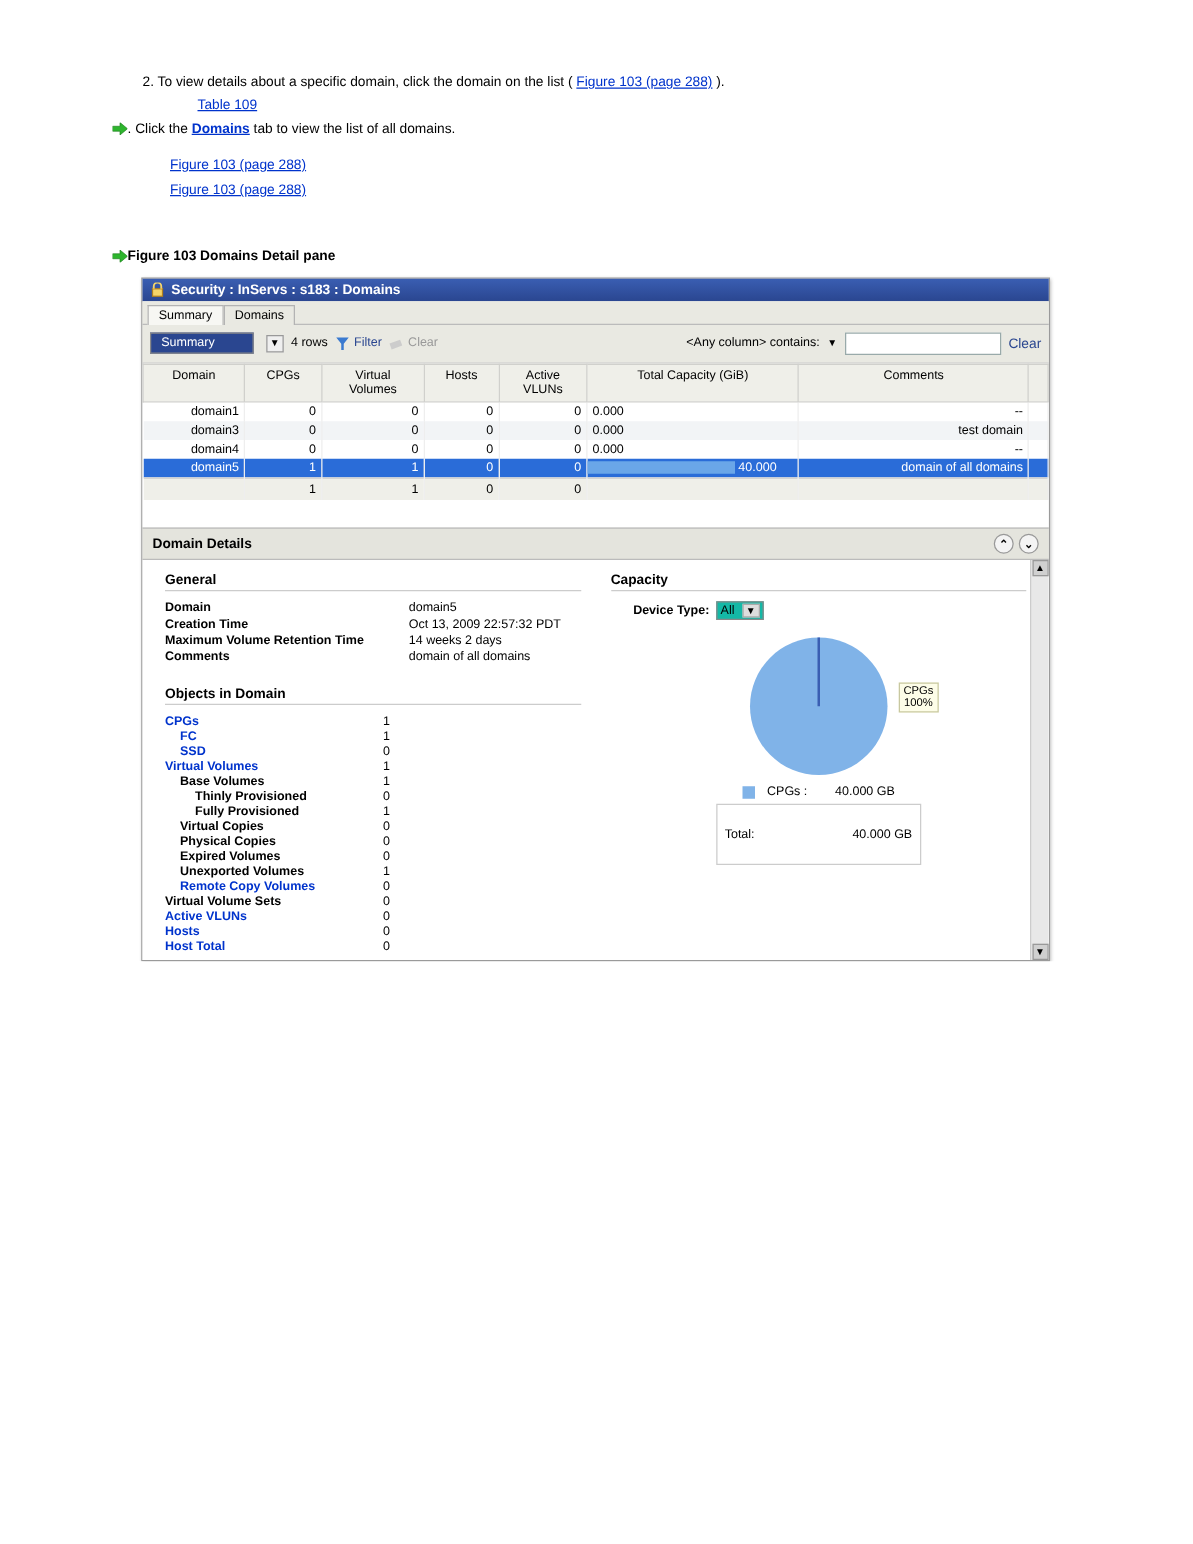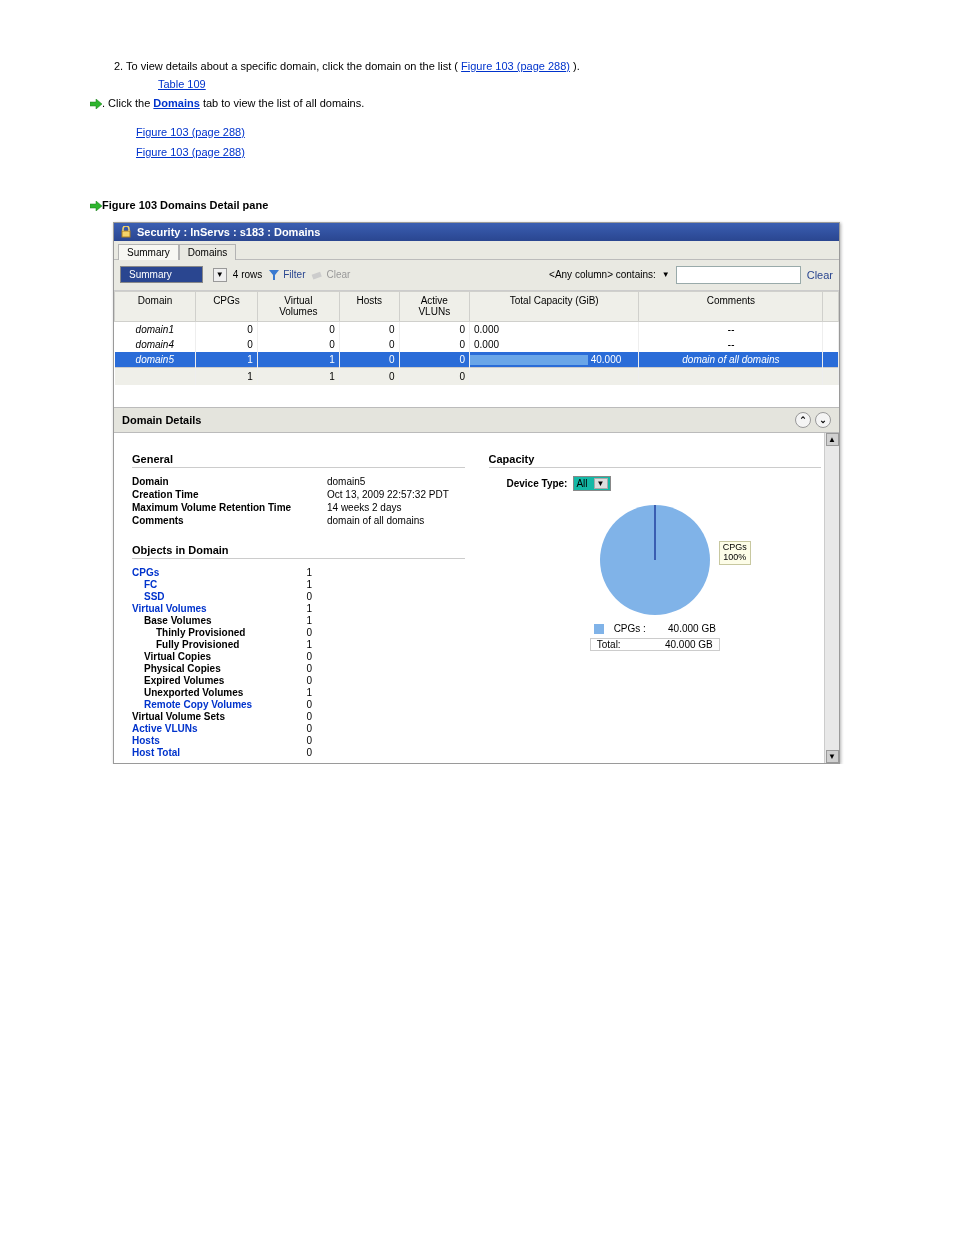--- a/index.html
+++ b/index.html
@@ -18,49 +18,49 @@
   .summary-sel { background:#2a4690; color:#fff; padding:2px 30px 2px 8px; font-size:10px; border:1px solid #888; display:inline-flex; align-items:center; position:relative; }
   .summary-arrow { width:14px; height:14px; background:#efefef; border:1px solid #999; display:inline-flex; align-items:center; justify-content:center; font-size:8px; margin-left:4px; }
   .toolbar-txt { font-size:10px; }
   .toolbtn { display:flex; align-items:center; gap:3px; font-size:10px; cursor:pointer; }
   .spacer { flex:1; }
   .filter-input { width:125px; height:18px; border:1px solid #9aa; background:#fff; font-size:10px; padding:1px 3px; }
   
   table.grid { width:100%; border-collapse:collapse; background:#fff; font-size:10px; }
   table.grid th { background:#efefe9; border:1px solid #d0d0cc; font-weight:normal; padding:3px 4px; text-align:center; vertical-align:top; height:30px; }
   table.grid td { border-right:1px solid #eee; padding:2px 4px; text-align:right; white-space:nowrap; }
-  table.grid td.l { text-align:center;font-style:italic; }
+  table.grid td.l { text-align:right; }
   tr.row td { background:#fff; }
   tr.row.alt td { background:#f2f4f6; }
   tr.sel td { background:#2a6cd8; color:#fff; }
   .capbar { display:inline-block; height:10px; background:#6aa6e8; vertical-align:middle; }
   tr.totals td { background:#efefe9; border-top:1px solid #ccc; height:18px; font-size:10px; }
   
   .details-hdr { background:#e4e4dd; border-top:1px solid #bbb; border-bottom:1px solid #bbb; padding:4px 8px; display:flex; align-items:center; font-weight:bold; font-size:11px; }
   .details-body { background:#fff; display:flex; padding:10px 6px 4px 6px; max-height:388px; overflow:hidden; position:relative; }
   .scrollbar { position:absolute; right:0; top:0; bottom:0; width:15px; background:#e8e8e8; border-left:1px solid #ccc; display:flex; flex-direction:column; align-items:center; justify-content:space-between; font-size:8px; }
   .scrollbtn { width:13px; height:13px; background:#d0d0d0; border:1px solid #999; display:flex; align-items:center; justify-content:center; }
-  .col { flex:1; padding:0 12px;margin-top:10px; }
+  .col { flex:1; padding:0 12px; }
   .sect-title { font-weight:bold; font-size:11px; border-bottom:1px solid #ccc; padding-bottom:2px; margin-bottom:8px; }
   .kv { display:flex; font-size:10px; margin:2px 0; }
   .kv .k { width:195px; font-weight:bold; }
   .kv .v { flex:1; }
   .obj-row { display:flex; font-size:10px; margin:1px 0; }
   .obj-row .name { width:150px; }
   .obj-row .val { width:30px; text-align:right; }
   .ind1 { padding-left:12px; } .ind2 { padding-left:24px; }
   .link-like { color:#0033cc; font-weight:bold; cursor:pointer; }
   .dev-row { display:flex; align-items:center; gap:6px; font-size:10px; margin:6px 0 10px 18px; }
   .sel-box { border:1px solid #888; background:#14b8a6; padding:1px 2px; display:inline-flex; align-items:center; gap:6px; font-size:10px; }
   .pie-wrap { position:relative; width:180px; margin:14px auto 8px; }
   .pie { width:110px; height:110px; border-radius:50%; background:#80b3e8; margin:0 auto; position:relative; }
   .pie::after { content:''; position:absolute; left:49%; top:0; width:2px; height:55px; background:#3a5eb2; }
   .pie-label { position:absolute; right:-6px; top:36px; background:#fdfde8; border:1px solid #c8c8a0; padding:1px 3px; font-size:9px; text-align:center; line-height:1.1; }
   .cap-row { display:flex; gap:10px; justify-content:center; font-size:10px; margin-top:6px; align-items:center; }
-  .cap-row.total { border:1px solid #ccc; padding:0 6px; width:130px; margin:4px auto 0; }
+  .cap-row.total { border:1px solid #ccc; padding:18px 6px; width:164px; margin:4px auto 0; }
   .swatch { width:10px; height:10px; background:#80b3e8; display:inline-block; }
   .round-btn { width:16px; height:16px; border:1px solid #999; border-radius:50%; background:#f4f4f4; display:inline-flex; align-items:center; justify-content:center; font-size:9px; cursor:pointer; margin-left:4px; }
 </style>
 </head>
 <body>
 
 <div style="margin:60px 0 6px 114px; font-size:11px;">
   <span>2. To view details about a specific domain, click the domain on the list (</span>
   <a>Figure 103 (page 288)</a>
   <span>).</span>
@@ -149,20 +149,30 @@
         <tr class="row">
           <td class="l">domain1</td>
           <td>0</td>
           <td>0</td>
           <td>0</td>
           <td>0</td>
           <td style="text-align:left">0.000</td>
           <td class="l">--</td>
           <td></td>
         </tr>
+        <tr class="row alt">
+          <td class="l">domain3</td>
+          <td>0</td>
+          <td>0</td>
+          <td>0</td>
+          <td>0</td>
+          <td style="text-align:left">0.000</td>
+          <td class="l">test domain</td>
+          <td></td>
+        </tr>
         <tr class="row">
           <td class="l">domain4</td>
           <td>0</td>
           <td>0</td>
           <td>0</td>
           <td>0</td>
           <td style="text-align:left">0.000</td>
           <td class="l">--</td>
           <td></td>
         </tr>

